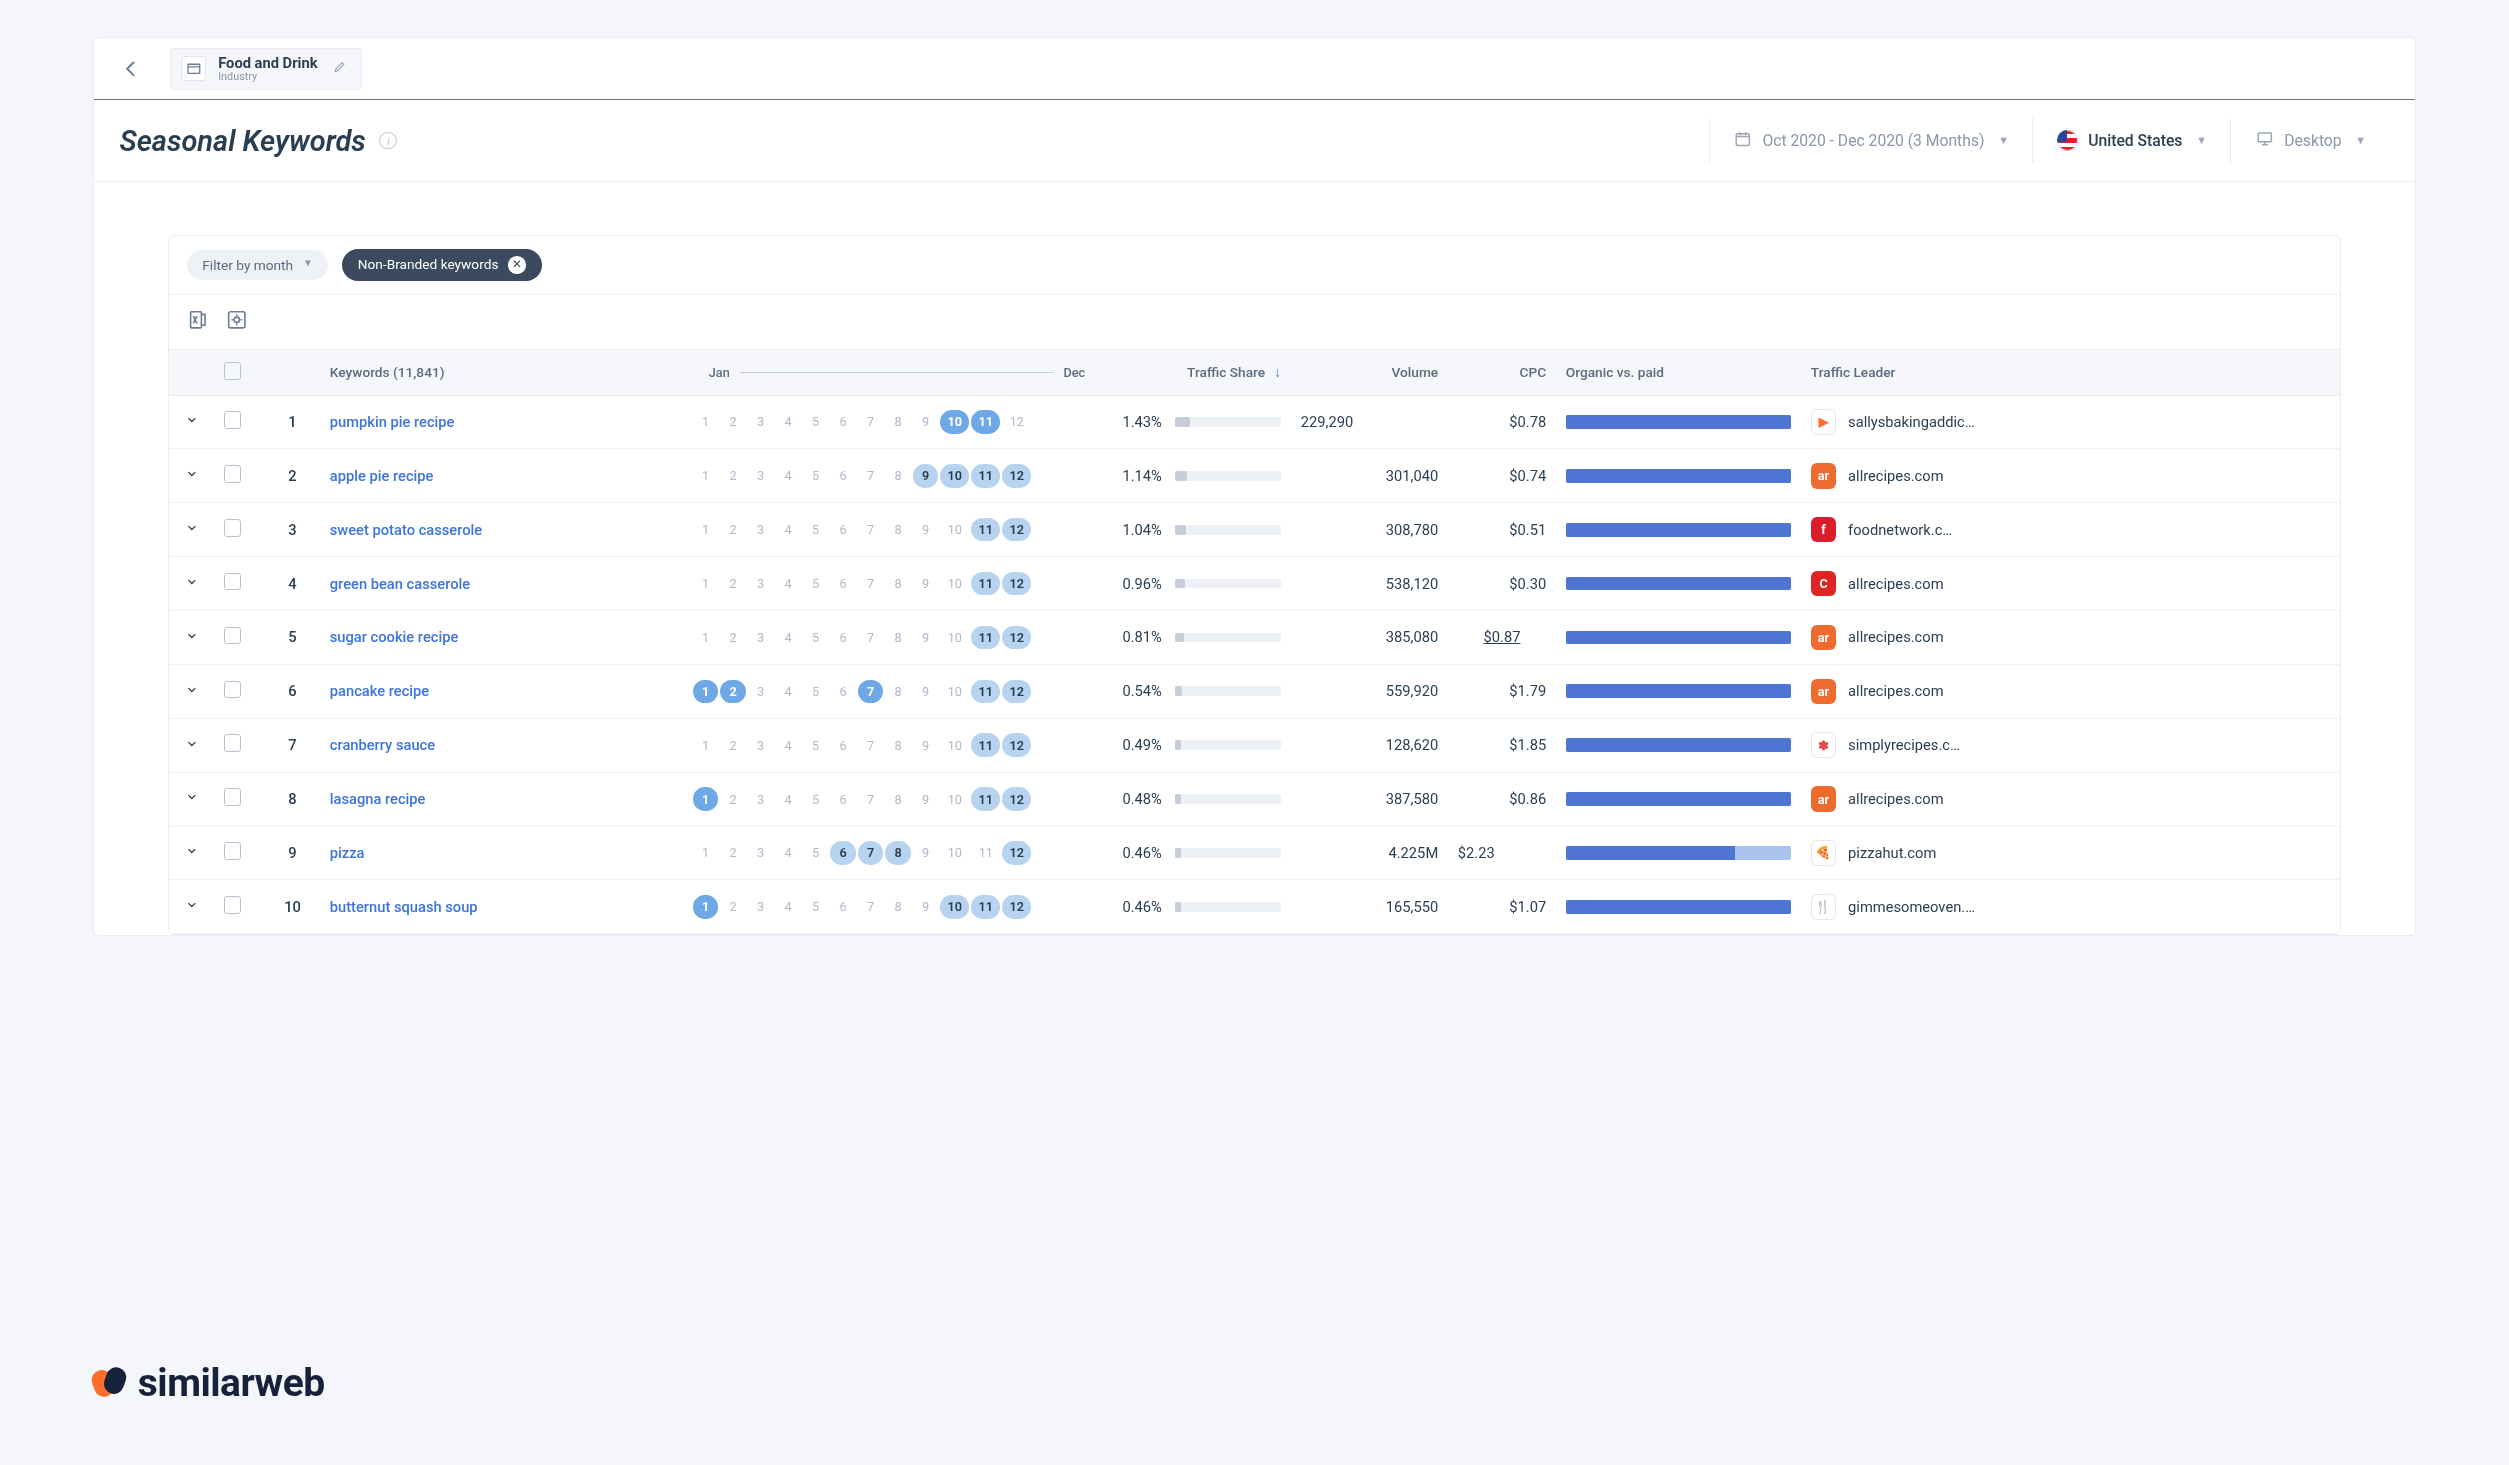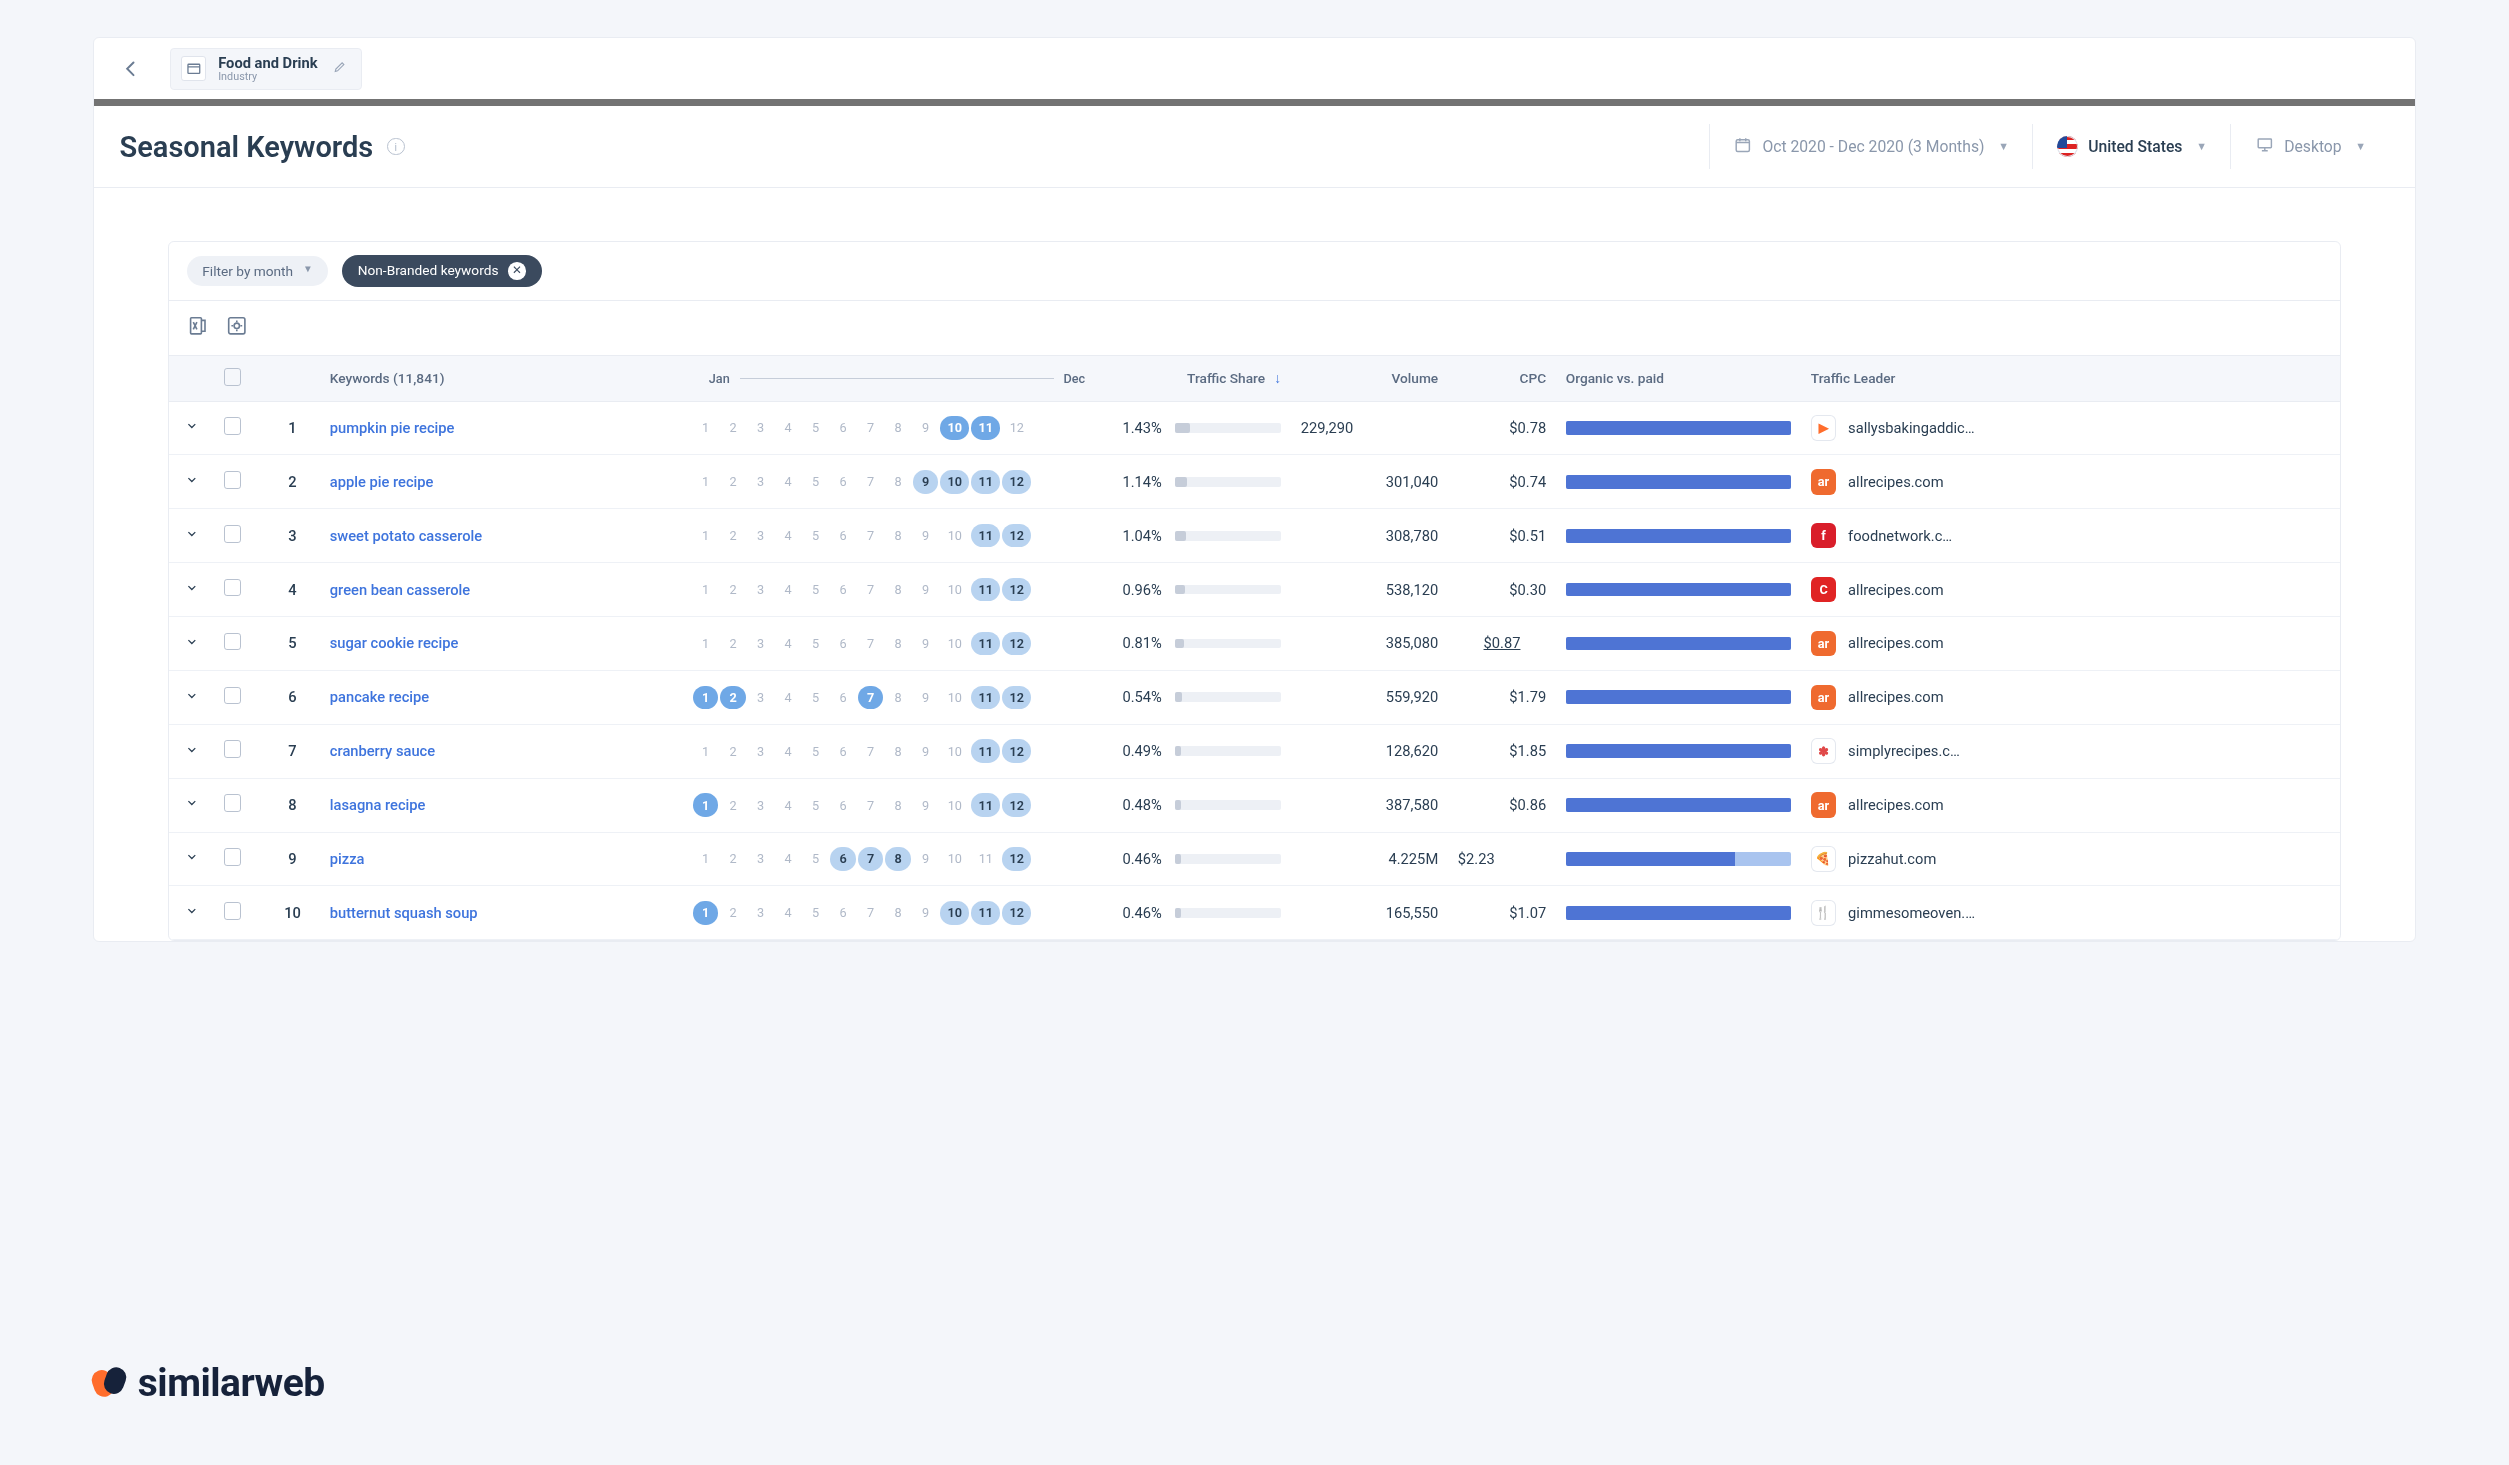--- a/index.html
+++ b/index.html
@@ -15,21 +15,21 @@
     top: 37px; left: 93px; right: 93px;
     background: #fff;
     border: 1px solid #e9ecf2;
     border-radius: 5.9px;
     overflow: hidden;
   }
   
   .topbar {
     display: flex; align-items: center; gap: 23.5px;
     padding: 9.8px 21.6px;
-    border-bottom: 7px solid #737373;
+    border-bottom: 1px solid #737373;
   }
   .back-arrow {
     width: 31px; height: 31px; display:flex; align-items:center; justify-content:center;
     color:#6b7c93; cursor:pointer; font-size:21.6px;
   }
   .industry-chip {
     display:flex; align-items:center; gap:11.8px;
     background:#f4f6fa; border:1px solid #e9ecf2; border-radius:3.9px;
     padding:5.9px 13.7px 5.9px 9.8px;
   }
@@ -41,21 +41,21 @@
   .industry-chip .line1 { font-weight:700; font-size:14.7px; color:#2a3e52; }
   .industry-chip .line2 { font-size:10.8px; color:#8a97ab; }
   .industry-chip .pencil { color:#9aa6b8; font-size:13.7px; margin-left:3.9px; }
 
   
   .titlebar {
     display:flex; align-items:center; justify-content:space-between;
     padding: 17.6px 25.5px;
     border-bottom:1px solid #e9ecf2;
   }
-  .title-left { display:flex; align-items:center; gap:13.7px; }
+  .title-left { display:flex; align-items:center; gap:13.7px;font-style:italic; }
   .page-title { font-size:29px; font-weight:600; color:#2a3e52; }
   .info-dot {
     width:17.6px; height:17.6px; border:1.5px solid #b9c2d0; border-radius:50%;
     display:inline-flex; align-items:center; justify-content:center;
     font-size:11.8px; color:#b9c2d0;
   }
   .title-right { display:flex; align-items:stretch; }
   .tr-segment {
     display:flex; align-items:center; gap:9.8px; padding:0 23.5px;
     border-left:1px solid #e9ecf2; color:#8a97ab; font-size:15.7px;

